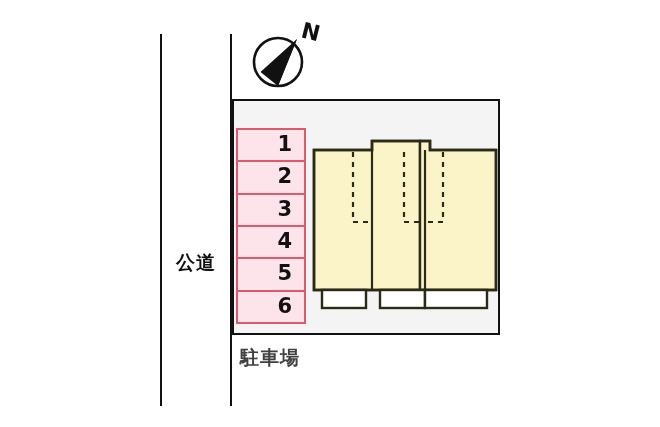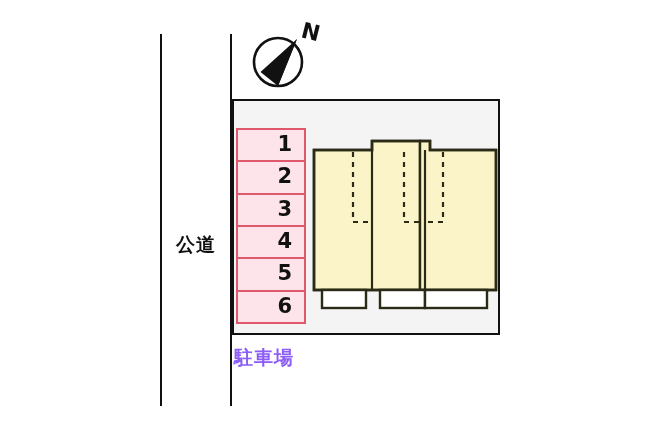--- a/index.html
+++ b/index.html
@@ -28,21 +28,21 @@
     position: absolute;
     background: #111111;
     width: 2px;
   }
   .road-line.left  { left: 160px; top: 34px;  height: 372px; }
   .road-line.right { left: 230px; top: 34px;  height: 372px; }
 
   .road-label {
     position: absolute;
     left: 166px;
-    top: 232px;
+    top: 250px;
     width: 60px;
     text-align: center;
     font-size: 19px;
     font-weight: 700;
     letter-spacing: 1px;
     font-family: "DejaVu Sans", "Liberation Sans", sans-serif;
     color: #111111;
     white-space: nowrap;
   }
 
@@ -84,27 +84,27 @@
     font-weight: 700;
     font-family: "DejaVu Sans", "Liberation Sans", sans-serif;
     color: #111111;
     line-height: 1;
     padding-right: 12px;
     margin-top: -1px;
   }
 
   .parking-label {
     position: absolute;
-    left: 234px;
+    left: 240px;
     top: 345px;
     font-size: 19px;
     font-weight: 700;
     letter-spacing: 1px;
     font-family: "DejaVu Sans", "Liberation Sans", sans-serif;
-    color: #8b5cf6;
+    color: #404040;
     white-space: nowrap;
   }
 
   
   .buildings {
     position: absolute;
     left: 312px;
     top: 138px;
     width: 186px;
     height: 178px;

